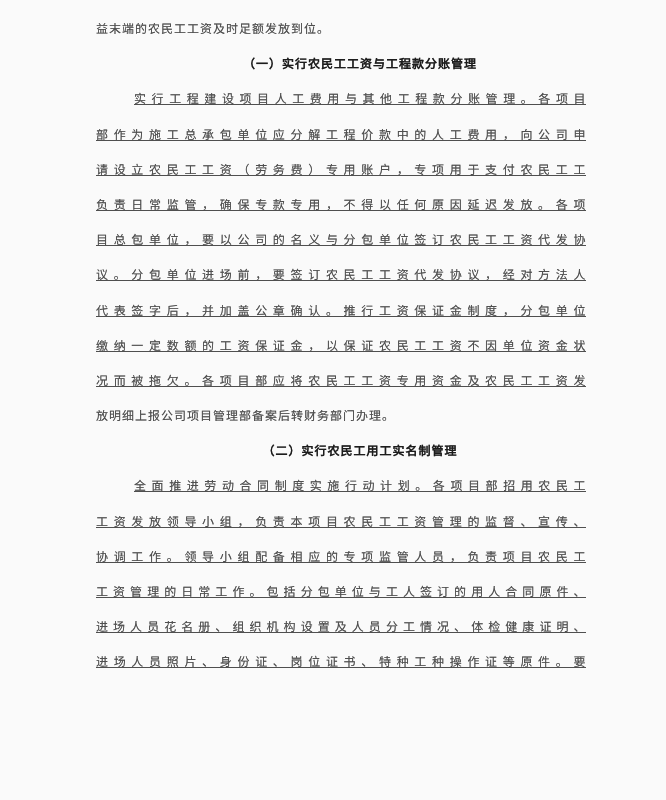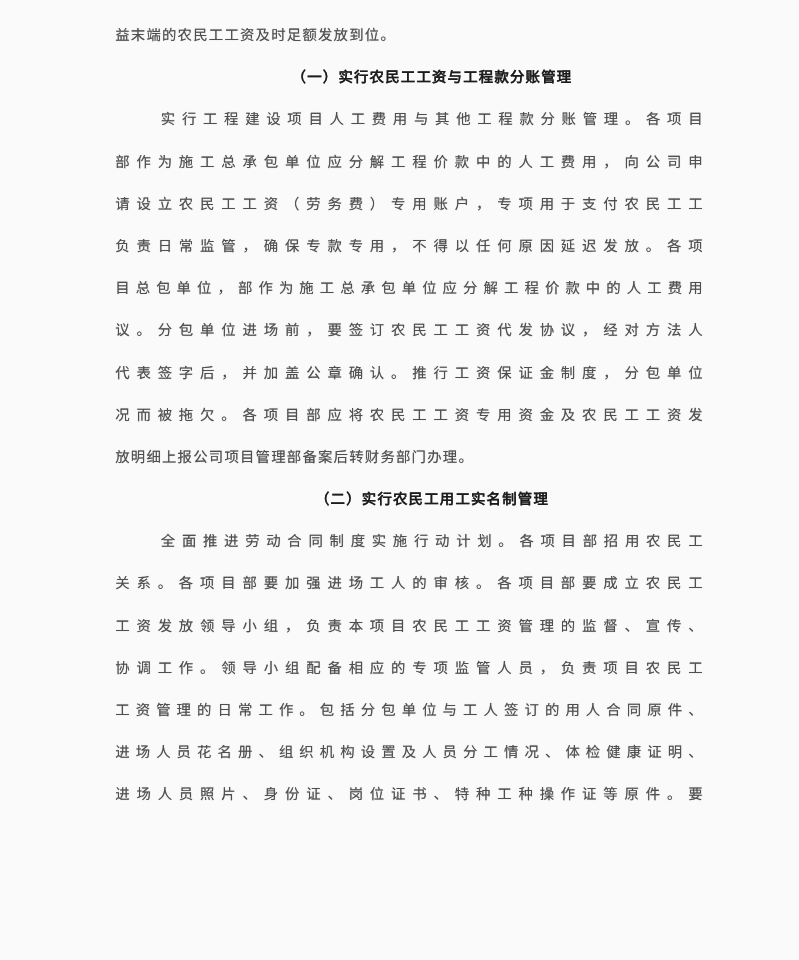--- a/index.html
+++ b/index.html
@@ -32,20 +32,21 @@
   .line.short {
     letter-spacing: 1px;
     text-align: left;
   }
   .line.just {
     white-space: normal;
     letter-spacing: 0.5px;
     text-align: justify;
     text-align-last: justify;
     text-justify: inter-character;
+    text-decoration: underline;
   }
   .line.indent {
     text-indent: 38px;
   }
   .line.heading {
     font-weight: 700;
     color: #1c1c1c;
     text-shadow: 0 0 0.5px rgba(25,25,25,0.55);
     letter-spacing: 1px;
     text-indent: 38px;
@@ -55,26 +56,26 @@
 </head>
 <body>
 
 <div class="doc">
   <div class="line short">益末端的农民工工资及时足额发放到位。</div>
   <div class="line heading">（一）实行农民工工资与工程款分账管理</div>
   <div class="line just indent">实行工程建设项目人工费用与其他工程款分账管理。各项目</div>
   <div class="line just">部作为施工总承包单位应分解工程价款中的人工费用，向公司申</div>
   <div class="line just">请设立农民工工资（劳务费）专用账户，专项用于支付农民工工</div>
   <div class="line just">负责日常监管，确保专款专用，不得以任何原因延迟发放。各项</div>
-  <div class="line just">目总包单位，部作为施工总承包单位应分解工程价款中的人工费用</div>
+  <div class="line just">目总包单位，要以公司的名义与分包单位签订农民工工资代发协</div>
   <div class="line just">议。分包单位进场前，要签订农民工工资代发协议，经对方法人</div>
   <div class="line just">代表签字后，并加盖公章确认。推行工资保证金制度，分包单位</div>
+  <div class="line just">缴纳一定数额的工资保证金，以保证农民工工资不因单位资金状</div>
   <div class="line just">况而被拖欠。各项目部应将农民工工资专用资金及农民工工资发</div>
   <div class="line short">放明细上报公司项目管理部备案后转财务部门办理。</div>
   <div class="line heading">（二）实行农民工用工实名制管理</div>
   <div class="line just indent">全面推进劳动合同制度实施行动计划。各项目部招用农民工</div>
-  <div class="line just">关系。各项目部要加强进场工人的审核。各项目部要成立农民工</div>
   <div class="line just">工资发放领导小组，负责本项目农民工工资管理的监督、宣传、</div>
   <div class="line just">协调工作。领导小组配备相应的专项监管人员，负责项目农民工</div>
   <div class="line just">工资管理的日常工作。包括分包单位与工人签订的用人合同原件、</div>
   <div class="line just">进场人员花名册、组织机构设置及人员分工情况、体检健康证明、</div>
   <div class="line just">进场人员照片、身份证、岗位证书、特种工种操作证等原件。要</div>
 </div>
 
 </body></html>

